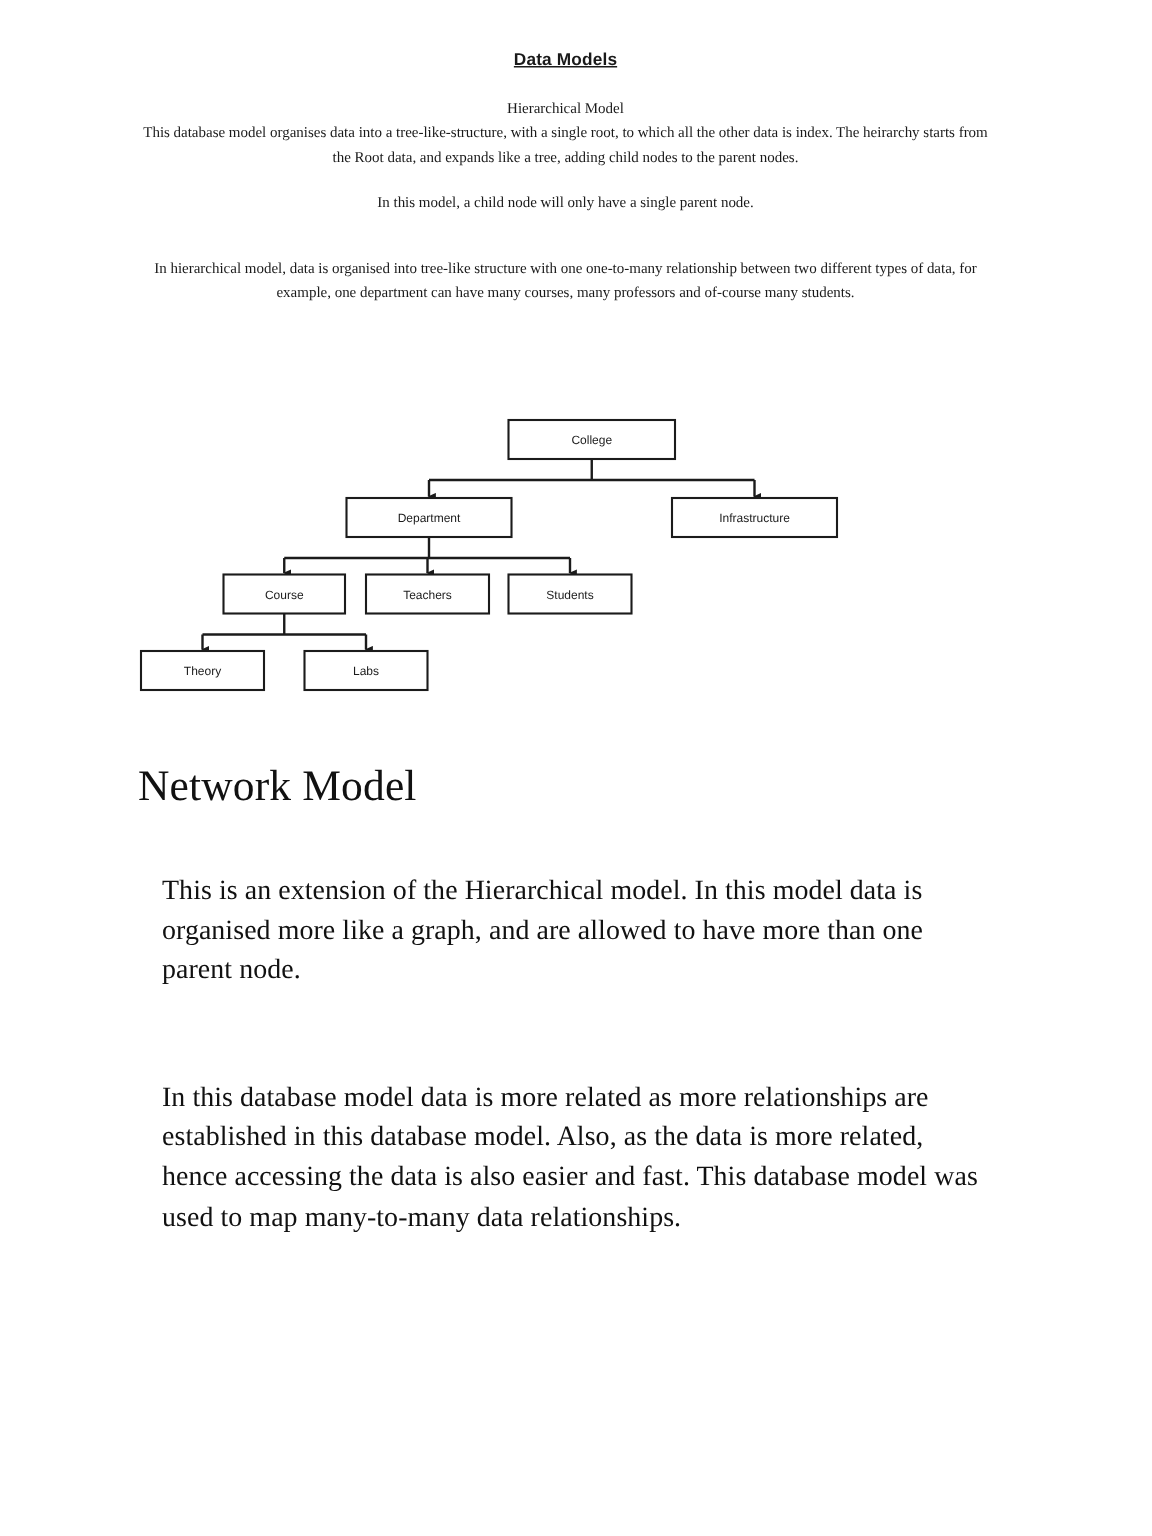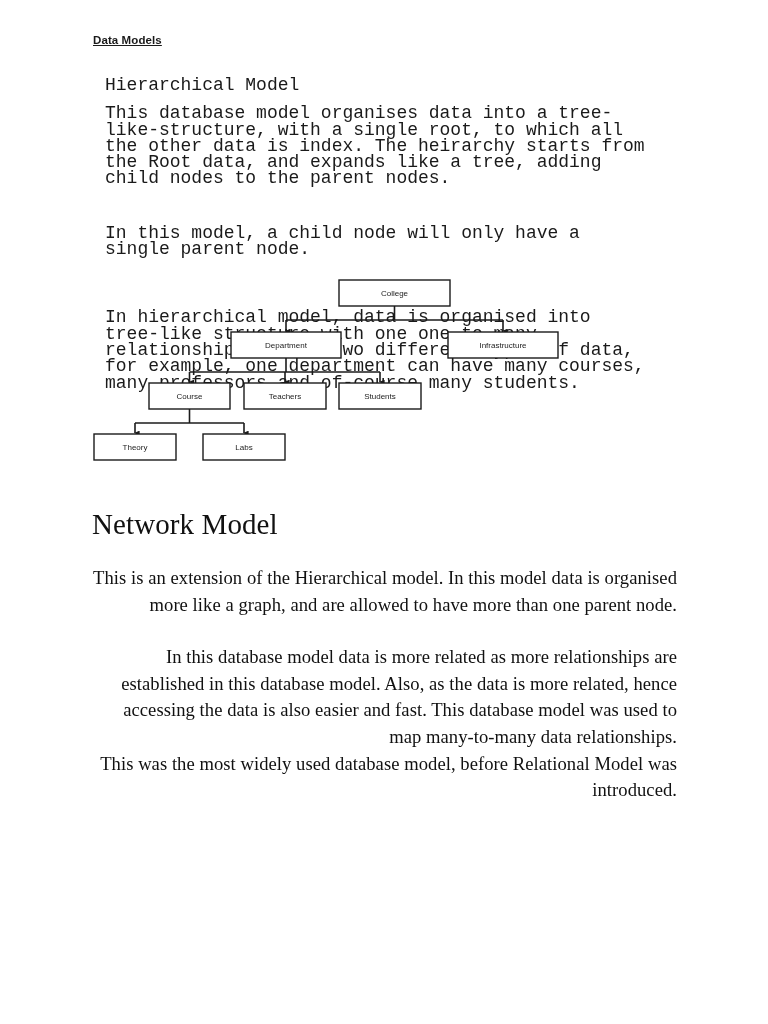--- a/index.html
+++ b/index.html
@@ -23,39 +23,40 @@
     height: 1024px;
     background: #ffffff;
   }
 
   
   .sans-block {
     position: absolute;
     left: 93px;
     top: 33px;
     width: 568px;
+    text-align: center;
   }
 
   .doc-heading {
     font-family: "Liberation Sans", sans-serif;
     font-size: 11.5px;
     font-weight: bold;
     text-decoration: underline;
     letter-spacing: 0.1px;
     line-height: 15px;
     margin: 0;
     color: #1a1a1a;
   }
 
   .sans-para {
-    font-family: Liberation Mono, monospace;
-    font-size: 18px;
+    font-family: Liberation Serif, serif;
+    font-size: 10px;
     line-height: 16.3px;
     color: #1a1a1a;
-    margin: 12px;
+    margin: 0;
     letter-spacing: -0.01px;
   }
 
   .gap-17 { height: 17px; }
   .gap-14 { height: 14px; }
 
   
   .diagram-wrap {
     position: absolute;
     left: 88px;
@@ -84,23 +85,22 @@
     line-height: 28px;
     margin: 0;
     color: #111111;
     letter-spacing: 0.1px;
   }
   .serif-para {
     font-family: "Liberation Serif", serif;
     font-size: 18.6px;
     line-height: 26.6px;
     color: #111111;
-    margin: 0;
+    margin: 16px;
     letter-spacing: 0.05px;
-    text-align: right;
   }
   .gap-27 { height: 27px; }
   .gap-26 { height: 26px; }
 </style>
 </head>
 <body>
 
 <div class="page">
 
   <div class="sans-block">
@@ -185,16 +185,15 @@
     <div class="serif-heading">Network Model</div>
 
     <div class="gap-27"></div>
 
     <div class="serif-para">This is an extension of the Hierarchical model. In this model data is organised more like a graph, and are allowed to have more than one parent node.</div>
 
     <div class="gap-26"></div>
 
     <div class="serif-para">In this database model data is more related as more relationships are established in this database model. Also, as the data is more related, hence accessing the data is also easier and fast. This database model was used to map many-to-many data relationships.</div>
 
-    <div class="serif-para">This was the most widely used database model, before Relational Model was introduced.</div>
   </div>
 
 </div>
 
 </body></html>

